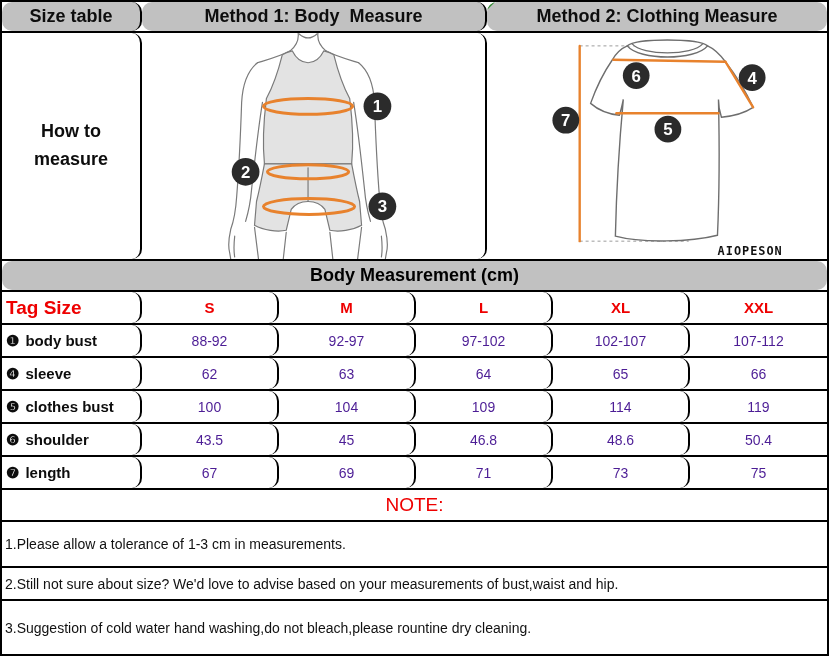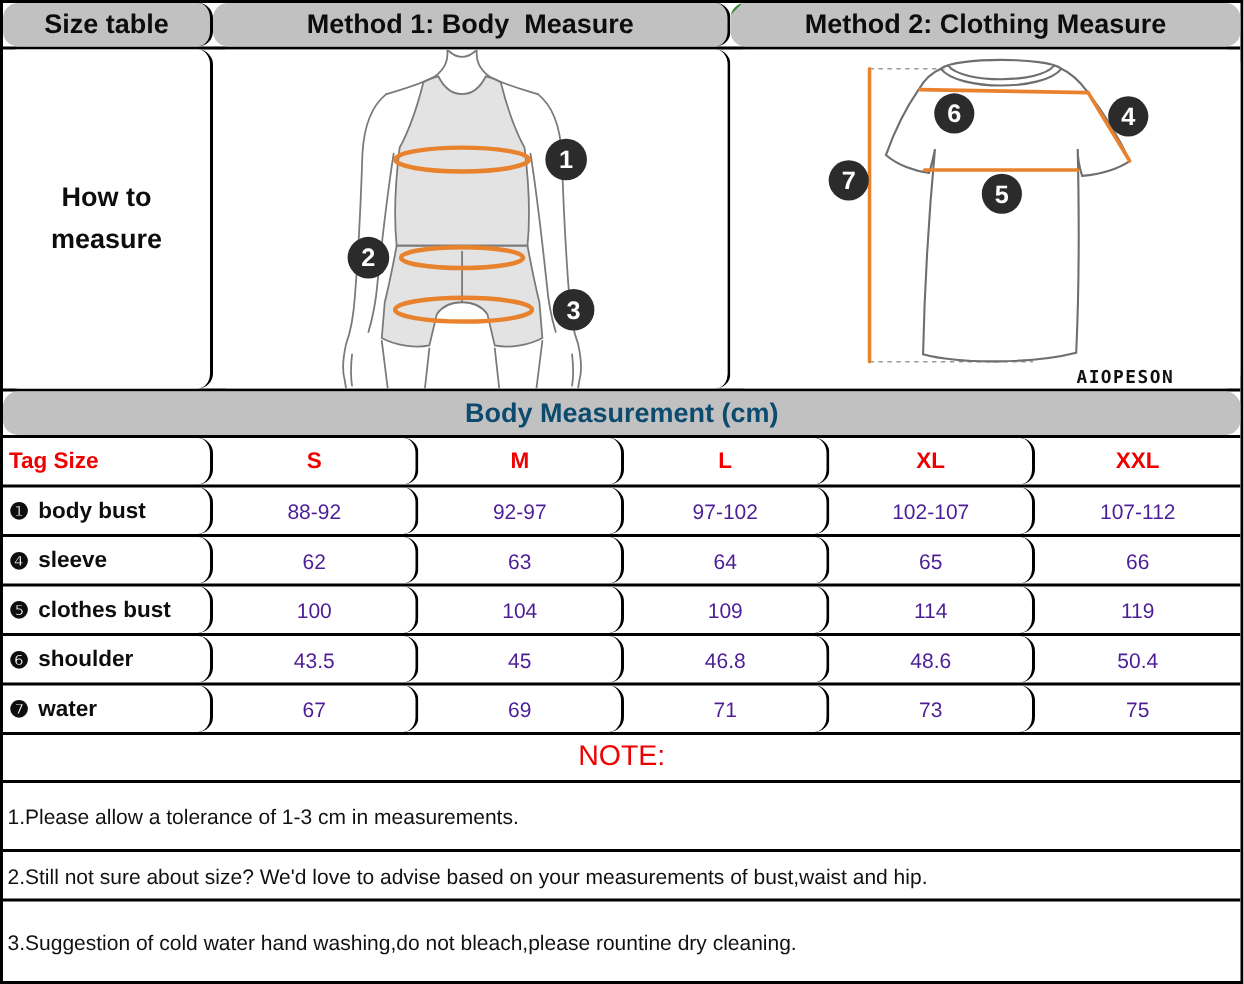--- a/index.html
+++ b/index.html
@@ -20,26 +20,26 @@
        font-weight:bold; font-size:18px; color:#0d0d0d; }
   .hd-pre{ white-space:pre; }
   .rel{ position:relative; }
   .corner-flag{ position:absolute; top:0; left:0; width:0; height:0;
     border-top:8px solid #2e8b2e; border-right:8px solid transparent; }
   .howto{ display:flex; align-items:center; justify-content:center; text-align:center;
     font-weight:bold; font-size:18px; color:#0d0d0d; padding:0 32px; line-height:1.55;
     background:#fff; }
   .illus{ background:#fff; display:block; }
   .sec-title{ display:flex; align-items:center; justify-content:center;
-    font-weight:bold; font-size:18px; color:#0c4a6e; }
+    font-weight:bold; font-size:18px; color:#000000; }
   .cell.lab{ display:flex; align-items:center; gap:6px; padding-left:4px;
     font-weight:bold; font-size:15px; color:#0d0d0d; }
   .cell.lab .mark{ font-size:15px; }
   .cell.red-lab{ display:flex; align-items:center; padding-left:4px;
-    font-weight:bold; font-size:15px; color:#ee0000; }
+    font-weight:bold; font-size:19px; color:#ee0000; }
   .cell.size-hd{ display:flex; align-items:center; justify-content:center;
     font-weight:bold; font-size:15px; color:#ee0000; }
   .cell.val{ display:flex; align-items:center; justify-content:center;
     font-size:14px; color:#4c1d95; }
   .note-title{ display:flex; align-items:center; justify-content:center;
     color:#ee0000; font-size:19px; }
   .note-line{ display:flex; align-items:center; padding-left:3px;
     font-size:14px; color:#111; }
   svg text.badge-num{ fill:#fff; font-family:"Liberation Sans",sans-serif;
     font-weight:bold; font-size:17px; }
@@ -213,21 +213,21 @@
     <div class="cell val">43.5</div>
     <div class="cell val">45</div>
     <div class="cell val">46.8</div>
     <div class="cell val">48.6</div>
     <div class="cell val">50.4</div>
   </div>
 
   <div class="row cols-table hline" style="height:33px">
     <div class="cell lab">
       <span class="mark">❼</span>
-      <span>water</span>
+      <span>length</span>
     </div>
     <div class="cell val">67</div>
     <div class="cell val">69</div>
     <div class="cell val">71</div>
     <div class="cell val">73</div>
     <div class="cell val">75</div>
   </div>
 
   <div class="row hline" style="height:32px; grid-template-columns:1fr">
     <div class="cell note-title">NOTE:</div>

